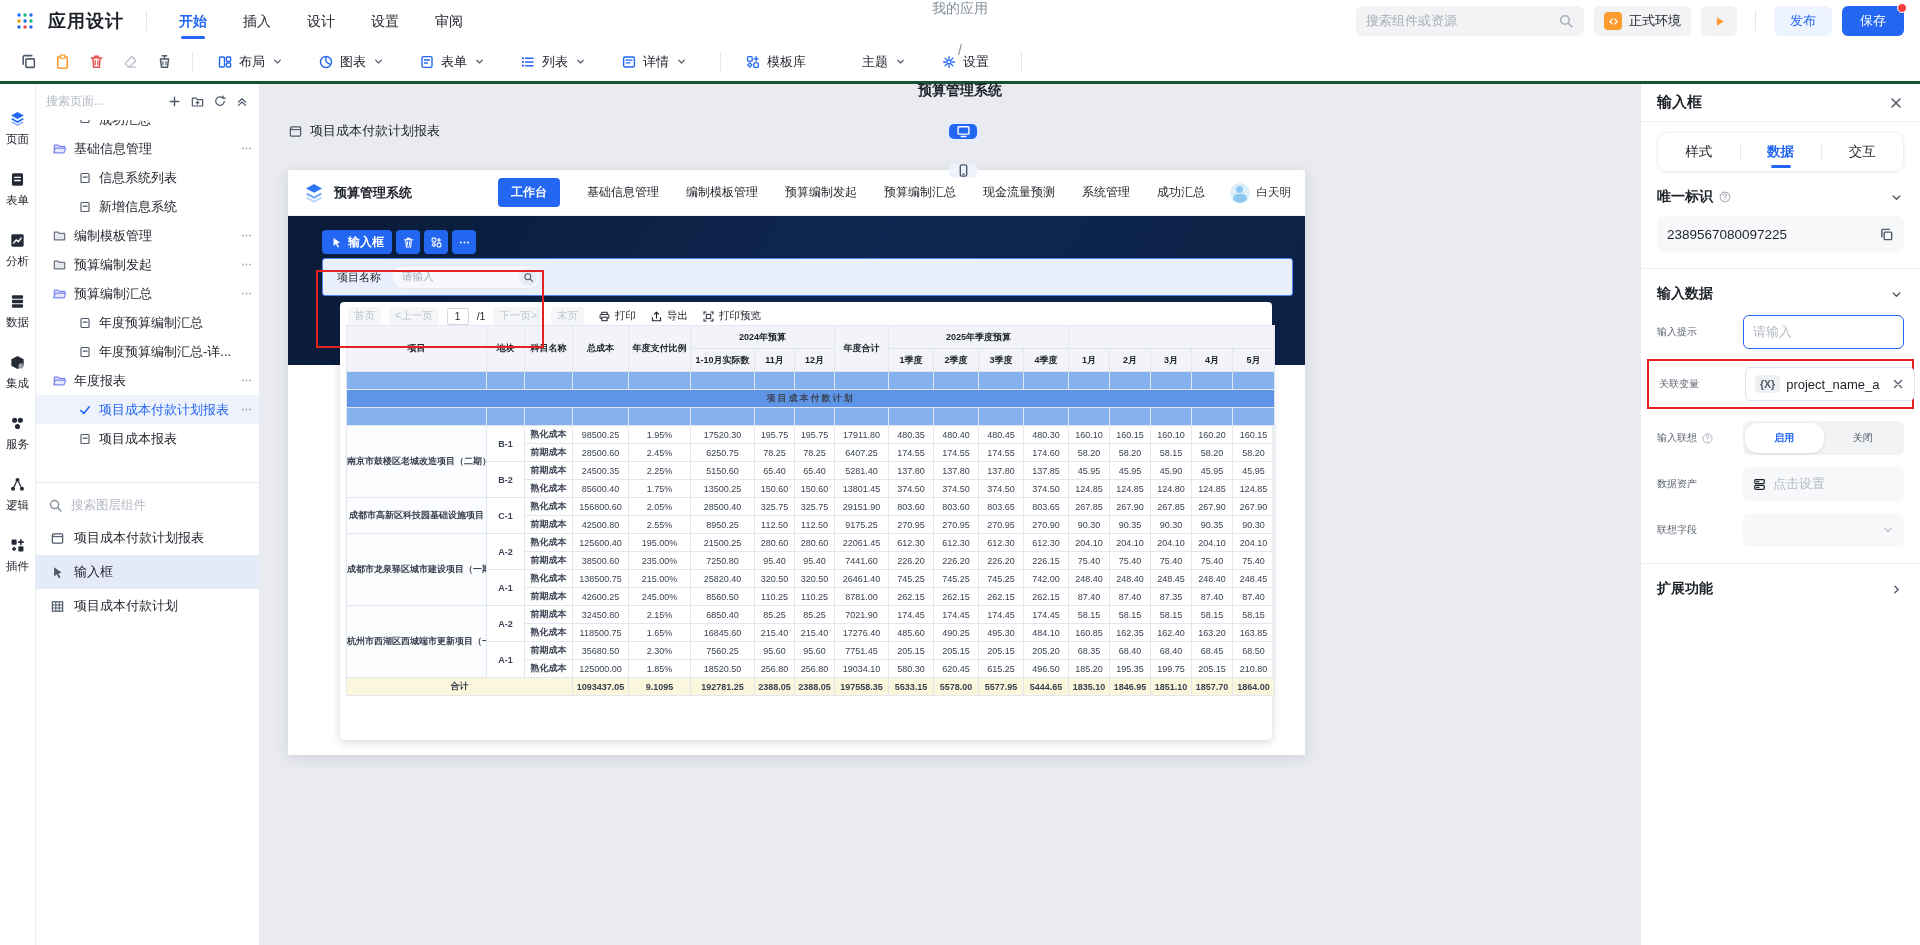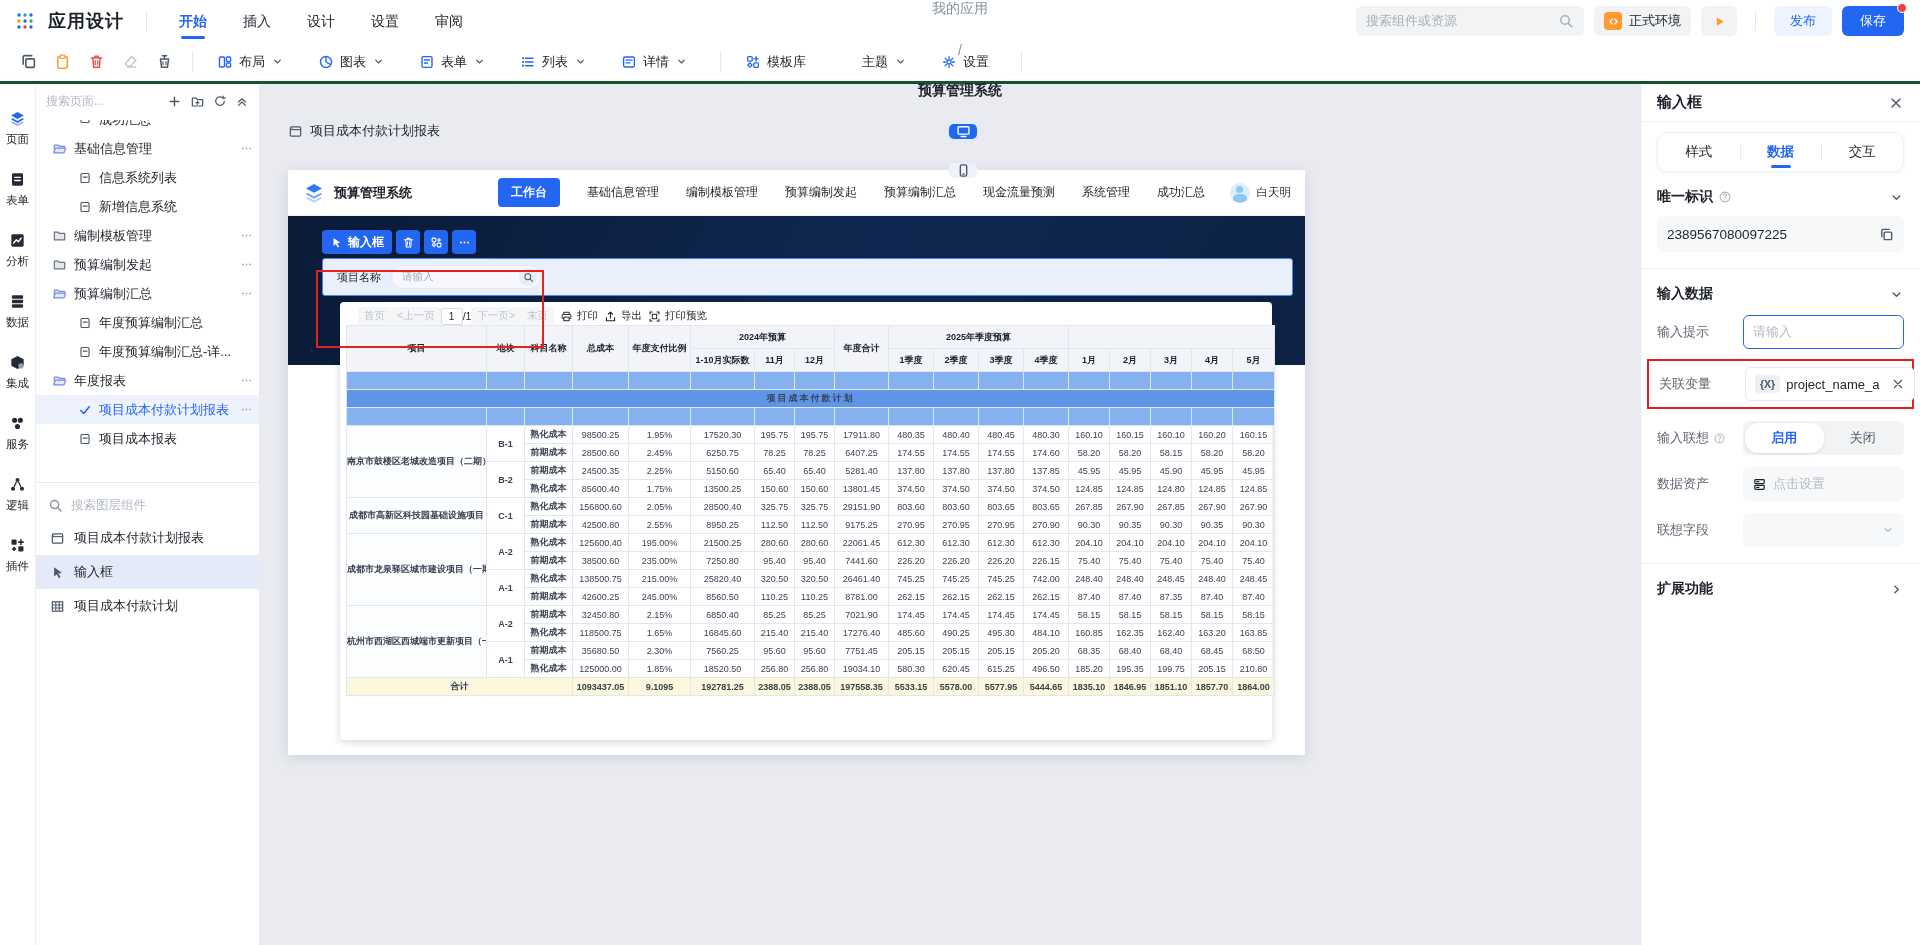--- a/index.html
+++ b/index.html
@@ -117,21 +117,21 @@
   #search-strip .flabel { font-size:11px; color:#1d2129; }
   .finput { width:150px; height:24px; background:#f6f8fd; border:1px solid #e2e7f2; border-radius:12px;
     display:flex; align-items:center; padding:0 3px 0 10px; }
   .finput .ph { flex:1; font-size:10.5px; color:#a9aeb8; }
   .mag-chip { width:18px; height:18px; border-radius:50%; background:#e8ecf5; color:#4e5969;
     display:flex; align-items:center; justify-content:center; }
   #redbox { position:absolute; left:28px; top:54px; width:228px; height:78px;
     border:2.5px solid #e32222; z-index:5; pointer-events:none; }
   #report-card { position:absolute; left:52px; top:132px; width:932px; height:438px; background:#fff;
     border-radius:4px; box-shadow:0 2px 8px rgba(10,30,70,.18); }
-  #pager { position:absolute; left:18px; top:5px; display:flex; align-items:center; 
+  #pager { position:absolute; left:8px; top:5px; display:flex; align-items:center; gap:8px;
     font-size:10.5px; color:#1d2129; }
   .pg-dis { color:#bcc2cc; background:#f5f6f8; border-radius:2px; padding:2px 6px; }
   .pg-box { width:22px; height:17px; border:1px solid #d4d9e1; border-radius:2px; text-align:center;
     line-height:16px; font-size:10px; background:#fff; }
   .pg-act { display:flex; align-items:center; gap:4px; margin-left:6px; color:#1d2129; cursor:pointer; }
   #rtable { position:absolute; left:6px; top:23px; border-collapse:collapse; table-layout:fixed; width:920px; }
   #rtable td, #rtable th { border:1px solid #e2e7ef; font-size:9px; text-align:center; padding:0;
     overflow:hidden; white-space:nowrap; color:#3a4252; height:18px; }
   #rtable thead th { background:#f2f4f9; color:#1d2129; font-weight:bold; height:23px; font-size:9px; }
   tr.strip td { background:#85b1ee; border-color:#a8c8f3; height:11px; }
@@ -164,33 +164,33 @@
   .rp-tab.active::after { content:""; position:absolute; left:50%; transform:translateX(-50%); bottom:4px;
     width:20px; height:3px; border-radius:2px; background:#2266f2; }
   .rp-sec { display:flex; align-items:center; gap:5px; padding:0 16px; margin-top:16px; color:#1d2129; }
   .rp-sec .t { font-size:14px; font-weight:bold; }
   .rp-sec .sp { flex:1; }
   .rp-field { margin:10px 16px 0; height:36px; background:#f7f8fa; border-radius:6px; display:flex;
     align-items:center; padding:0 10px; font-size:13.5px; color:#1d2129; }
   .rp-field .sp { flex:1; }
   .rp-div { height:1px; background:#f0f1f3; margin-top:16px; }
   .rp-row { display:flex; align-items:center; margin:12px 16px 0; gap:6px; }
-  .rp-row .lbl { width:80px; flex:none; font-size:13px; color:#5f6672; display:flex; align-items:center; gap:4px; }
+  .rp-row .lbl { width:80px; flex:none; font-size:10px; color:#5f6672; display:flex; align-items:center; gap:4px; }
   .rp-ctl { flex:1; height:34px; border-radius:6px; background:#f7f8fa; display:flex; align-items:center;
     padding:0 9px; gap:6px; color:#1d2129; font-size:13px; }
   .rp-ctl .ph { color:#b4bac4; }
   .rp-ctl .sp { flex:1; }
   .ctl-focus { background:#fff; border:1.5px solid #2266f2; }
   .ctl-white { background:#fff; border:1px solid #e5e6eb; }
   #redwrap { margin:10px 6px 0; border:2.5px solid #e31f1f; padding:4px 10px 6px 10px; }
   #redwrap .rp-row { margin:2px 0 0 0; }
   .var-chip { background:#eef0f3; border-radius:4px; padding:3px 5px; font-size:10.5px; color:#4e5969; font-weight:bold; }
   .seg { flex:1; height:34px; background:#f2f3f5; border-radius:6px; padding:2px; display:flex; }
   .seg div { flex:1; border-radius:13px; display:flex; align-items:center; justify-content:center;
-    font-size:13px; color:#4e5969; cursor:pointer; }
+    font-size:10px; color:#4e5969; cursor:pointer; }
   .seg .on { background:#fff; color:#2266f2; font-weight:bold; box-shadow:0 1px 3px rgba(20,30,60,.12); }
 </style>
 </head>
 <body>
 
 <svg width="0" height="0" style="position:absolute">
 <defs>
 <symbol id="i-search" viewBox="0 0 16 16">
         <circle cx="7" cy="7" r="4.3" fill="none" stroke="currentColor" stroke-width="1.5"></circle>
         <path d="M10.4 10.4L13.8 13.8" stroke="currentColor" stroke-width="1.5" stroke-linecap="round" fill="none"></path>

